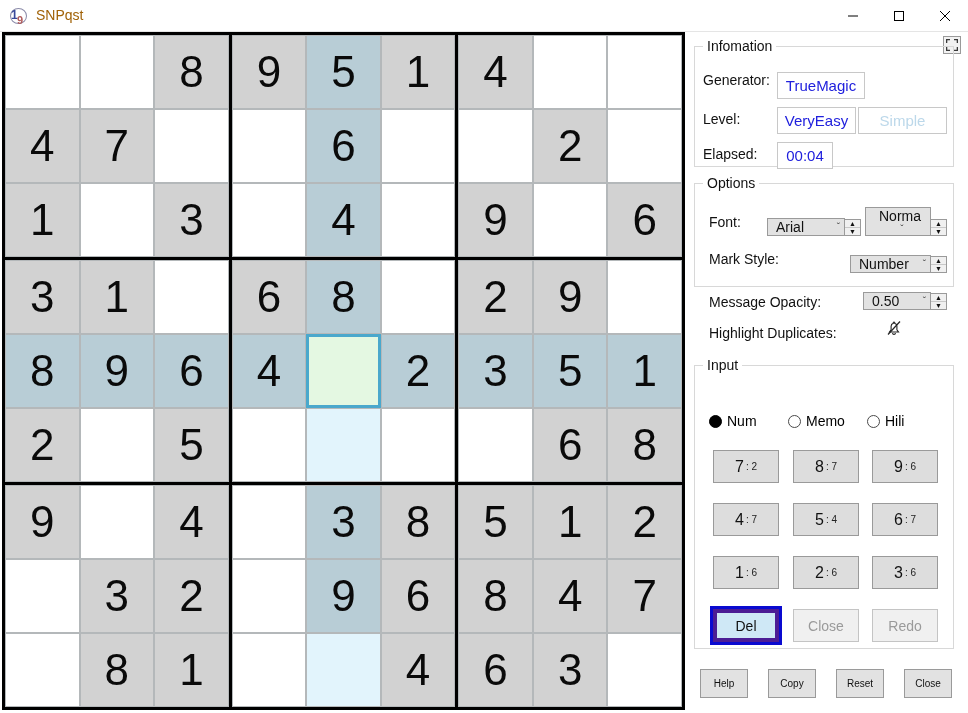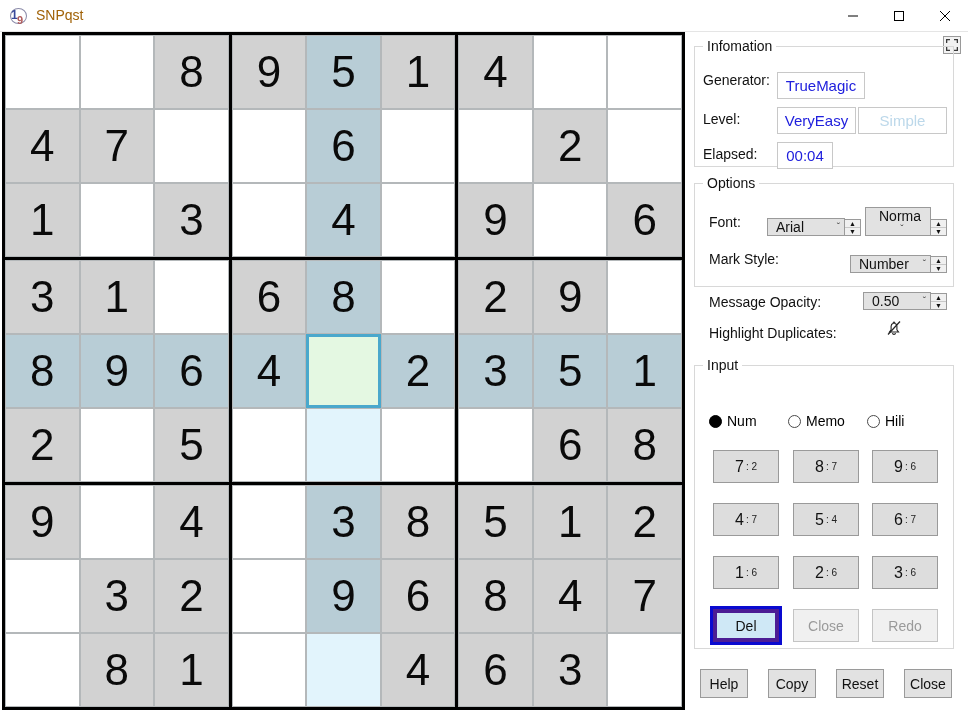--- a/index.html
+++ b/index.html
@@ -169,21 +169,21 @@
     box-sizing:border-box;
     display:flex;align-items:center;justify-content:center;
     font-size:14px;color:#111;
   }
 
   
   .botbtn{
     position:absolute;width:48px;height:29px;
     background:#e2e2e2;border:1px solid #9a9a9a;box-sizing:border-box;
     display:flex;align-items:center;justify-content:center;
-    font-size:14px;color:#111;
+    font-size:10px;color:#111;
   }
 
   #bell-icon{position:absolute;left:884px;top:318px;width:20px;height:20px;}
 </style>
 </head>
 <body>
 
 <div id="titlebar">
   <div id="app-icon">
     <span class="ring"></span>

